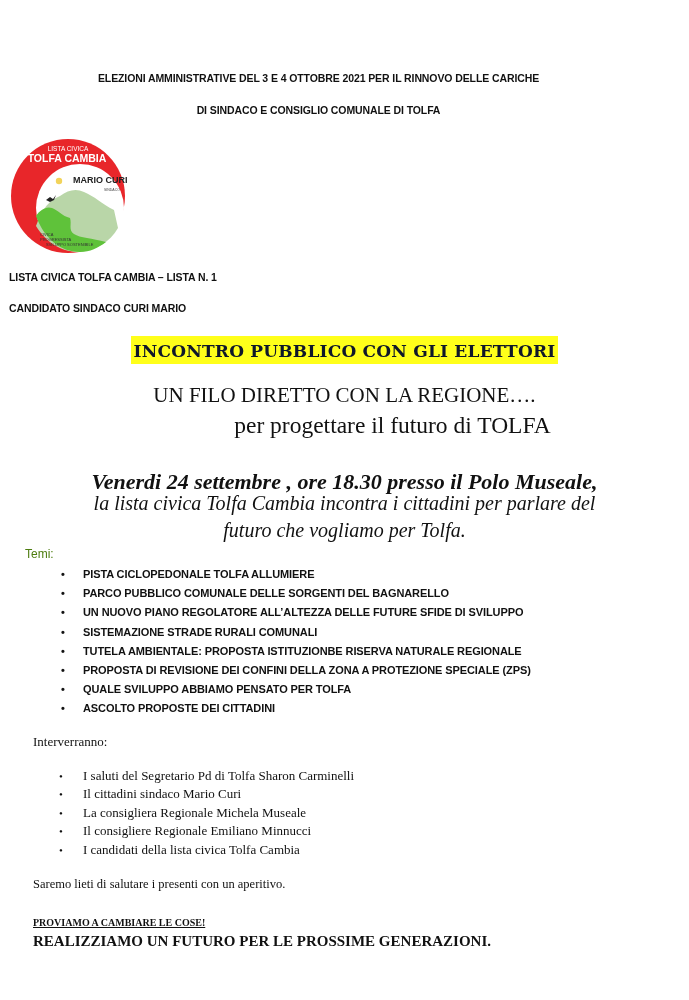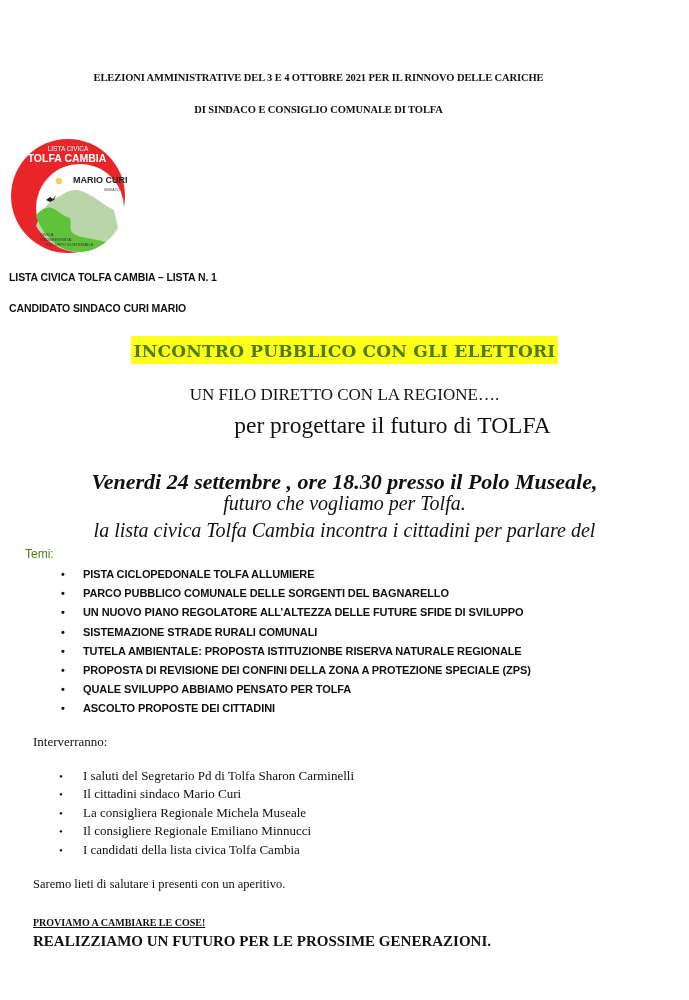--- a/index.html
+++ b/index.html
@@ -18,21 +18,20 @@
     .serif { font-family: "Liberation Serif", "DejaVu Serif", serif; }
 
     .header-line {
       position: absolute;
       left: 0;
       width: 637px;
       text-align: center;
       font-size: 10.5px;
       font-weight: bold;
       letter-spacing: -0.1px;
-      font-family: Liberation Serif, serif;
     }
     #hdr1 { top: 72px; }
     #hdr2 { top: 104px; }
 
     
     #logo {
       position: absolute;
       left: 10px;
       top: 138px;
       width: 120px;
@@ -57,31 +56,31 @@
       text-align: center;
     }
     #incontro {
       display: inline-block;
       background: #ffff1a;
       padding: 2px 3px 0 3px;
       font-family: "DejaVu Serif", "Liberation Serif", serif;
       font-weight: bold;
       font-size: 17px;
       letter-spacing: 0.2px;
-      color: #4d7c0f;
+      color: #0f172a;
       line-height: 26px;
     }
 
     #filo {
       position: absolute;
       top: 380px;
       left: 0;
       width: 689px;
       text-align: center;
-      font-size: 17px;
+      font-size: 21px;
       line-height: 30px;
     }
     #progettare {
       position: absolute;
       top: 410px;
       left: 0;
       width: 689px;
       text-align: center;
       font-size: 23.5px;
       line-height: 30px;
@@ -227,22 +226,22 @@
 
 <div id="incontro-wrap">
   <span id="incontro">INCONTRO PUBBLICO CON GLI ELETTORI</span>
 </div>
 
 <div class="serif" id="filo">UN FILO DIRETTO CON LA REGIONE….</div>
 <div class="serif" id="progettare">per progettare il futuro di TOLFA</div>
 
 <div class="serif" id="venerdi">Venerdi 24 settembre , ore 18.30 presso il Polo Museale,</div>
 <div class="serif" id="lista-civica-text">
+  <div>la lista civica Tolfa Cambia incontra i cittadini per parlare del</div>
   <div>futuro che vogliamo per Tolfa.</div>
-  <div>la lista civica Tolfa Cambia incontra i cittadini per parlare del</div>
 </div>
 
 <div class="sans" id="temi-label">Temi:</div>
 <ul class="sans" id="temi-list">
   <li><span class="bullet">•</span><span>PISTA CICLOPEDONALE TOLFA ALLUMIERE</span></li>
   <li><span class="bullet">•</span><span>PARCO PUBBLICO COMUNALE DELLE SORGENTI DEL BAGNARELLO</span></li>
   <li><span class="bullet">•</span><span>UN NUOVO PIANO REGOLATORE ALL’ALTEZZA DELLE FUTURE SFIDE DI SVILUPPO</span></li>
   <li><span class="bullet">•</span><span>SISTEMAZIONE STRADE RURALI COMUNALI</span></li>
   <li><span class="bullet">•</span><span>TUTELA AMBIENTALE: PROPOSTA ISTITUZIONBE RISERVA NATURALE REGIONALE</span></li>
   <li><span class="bullet">•</span><span>PROPOSTA DI REVISIONE DEI CONFINI DELLA ZONA A PROTEZIONE SPECIALE (ZPS)</span></li>

